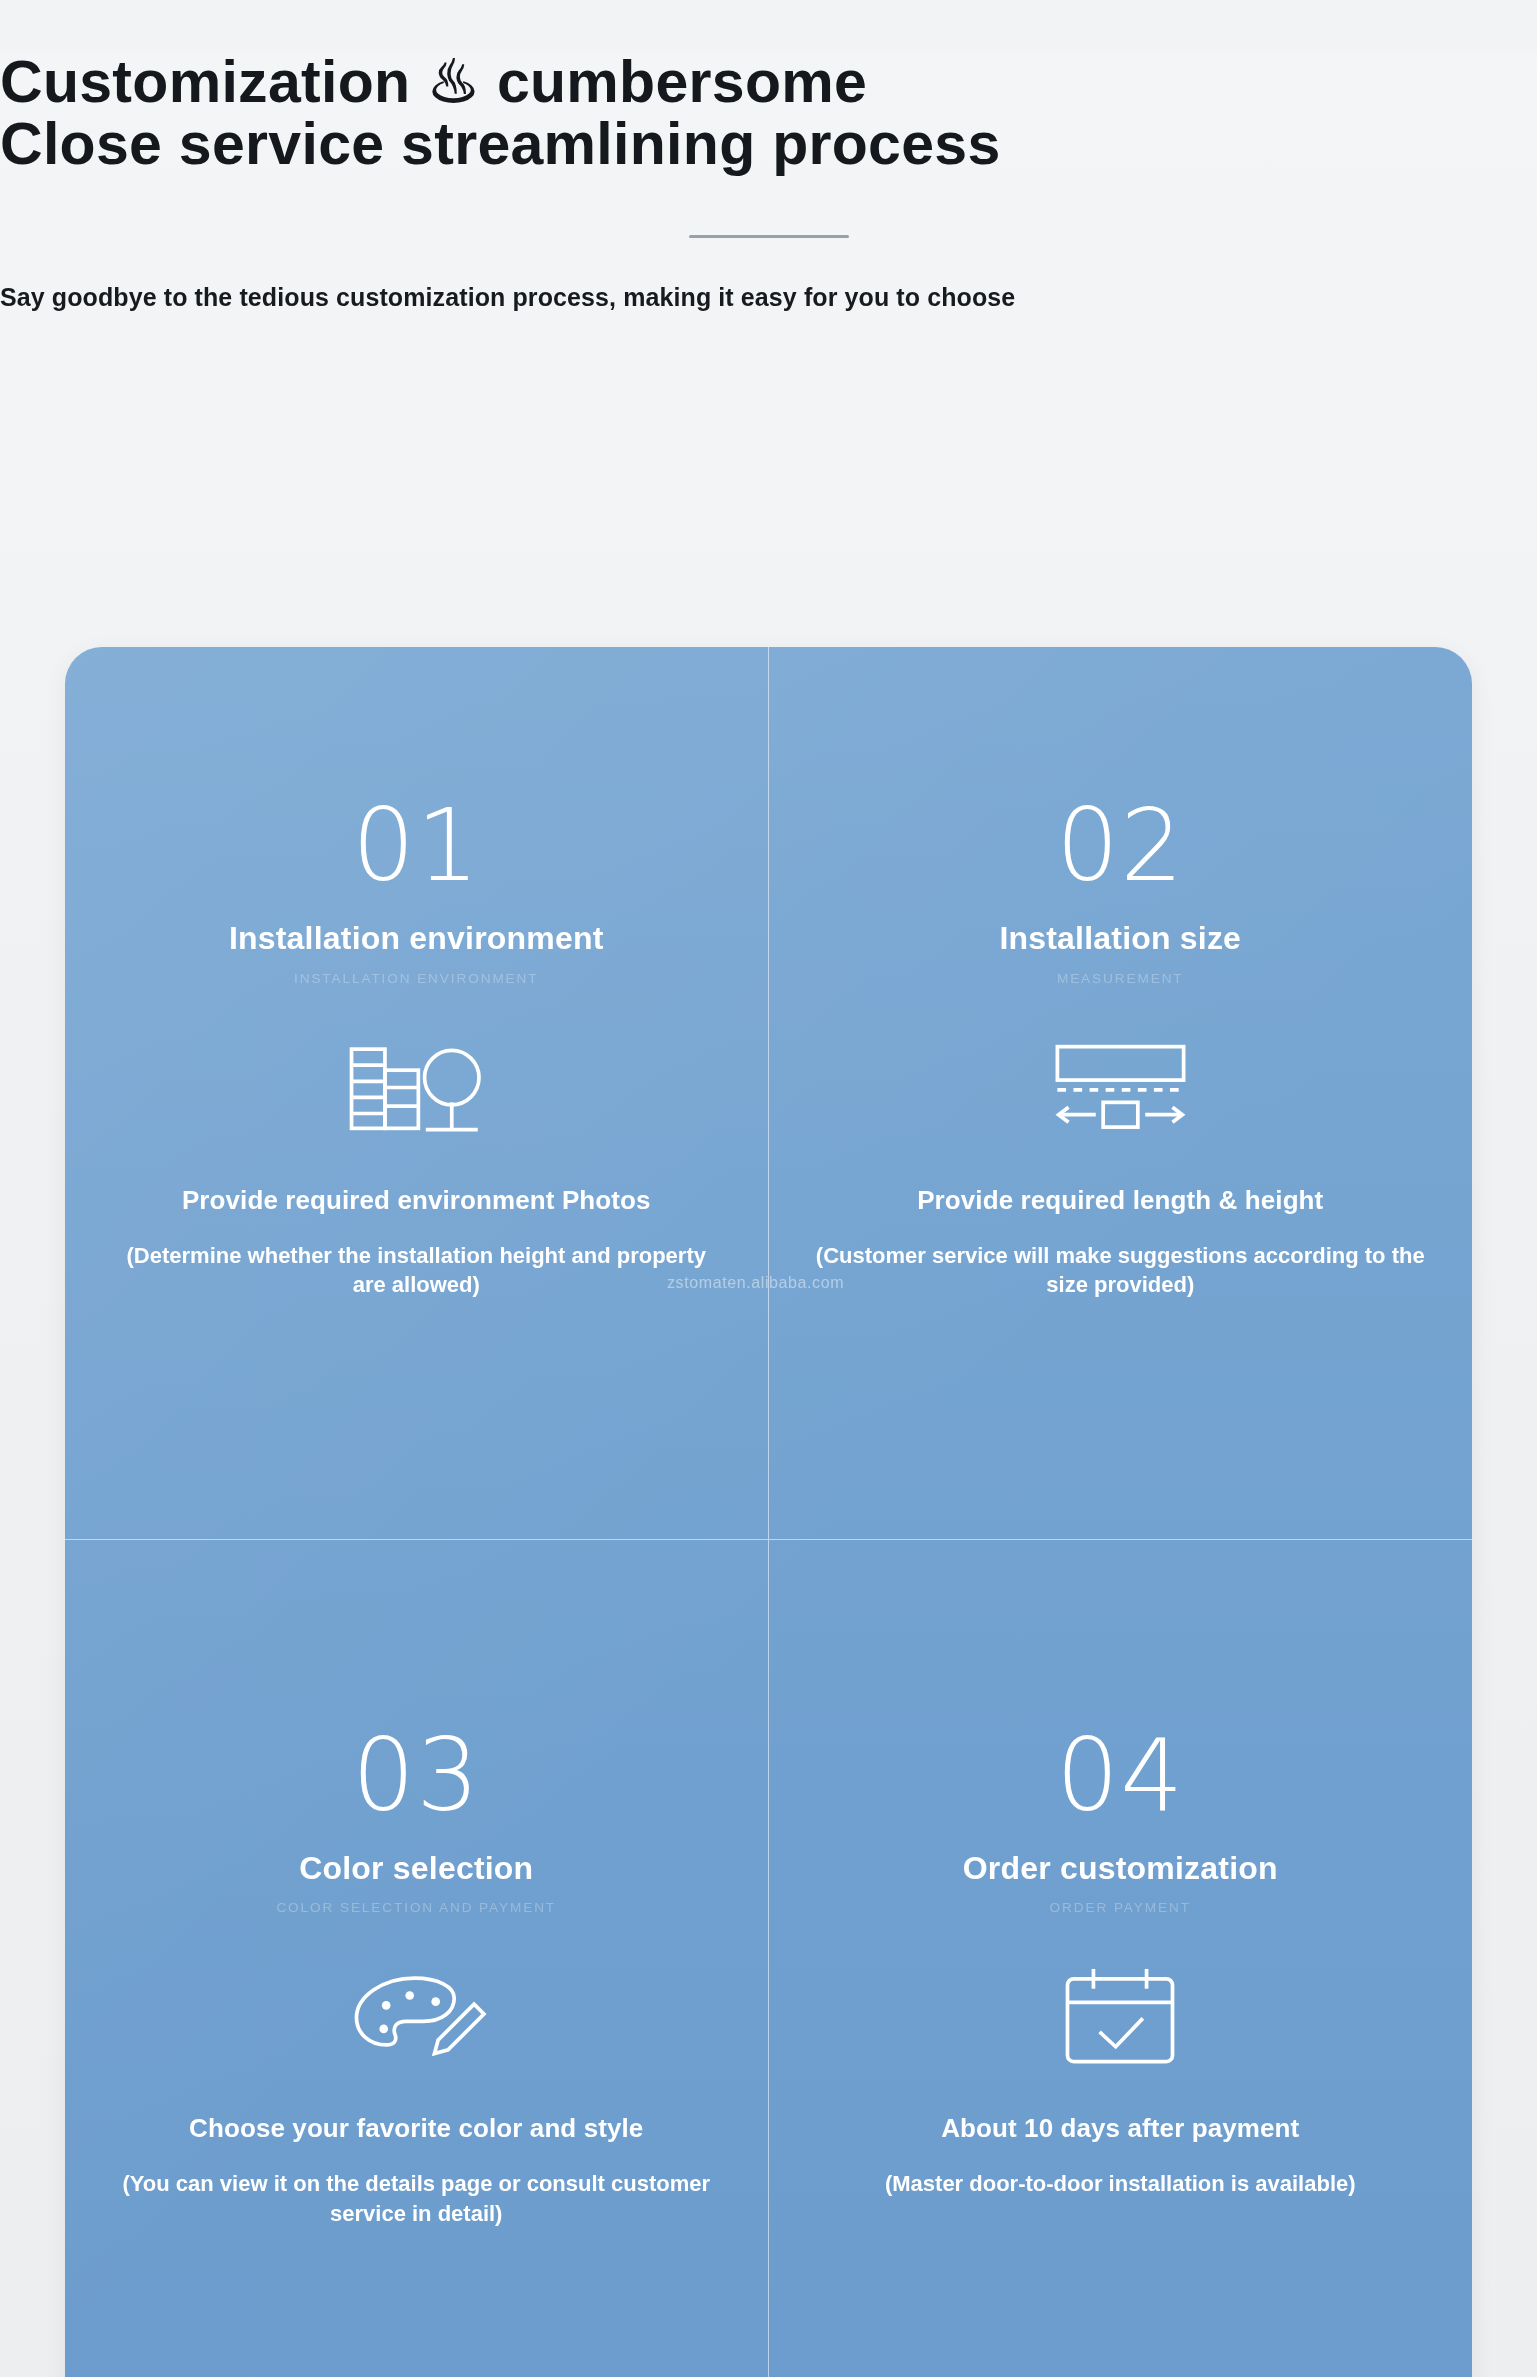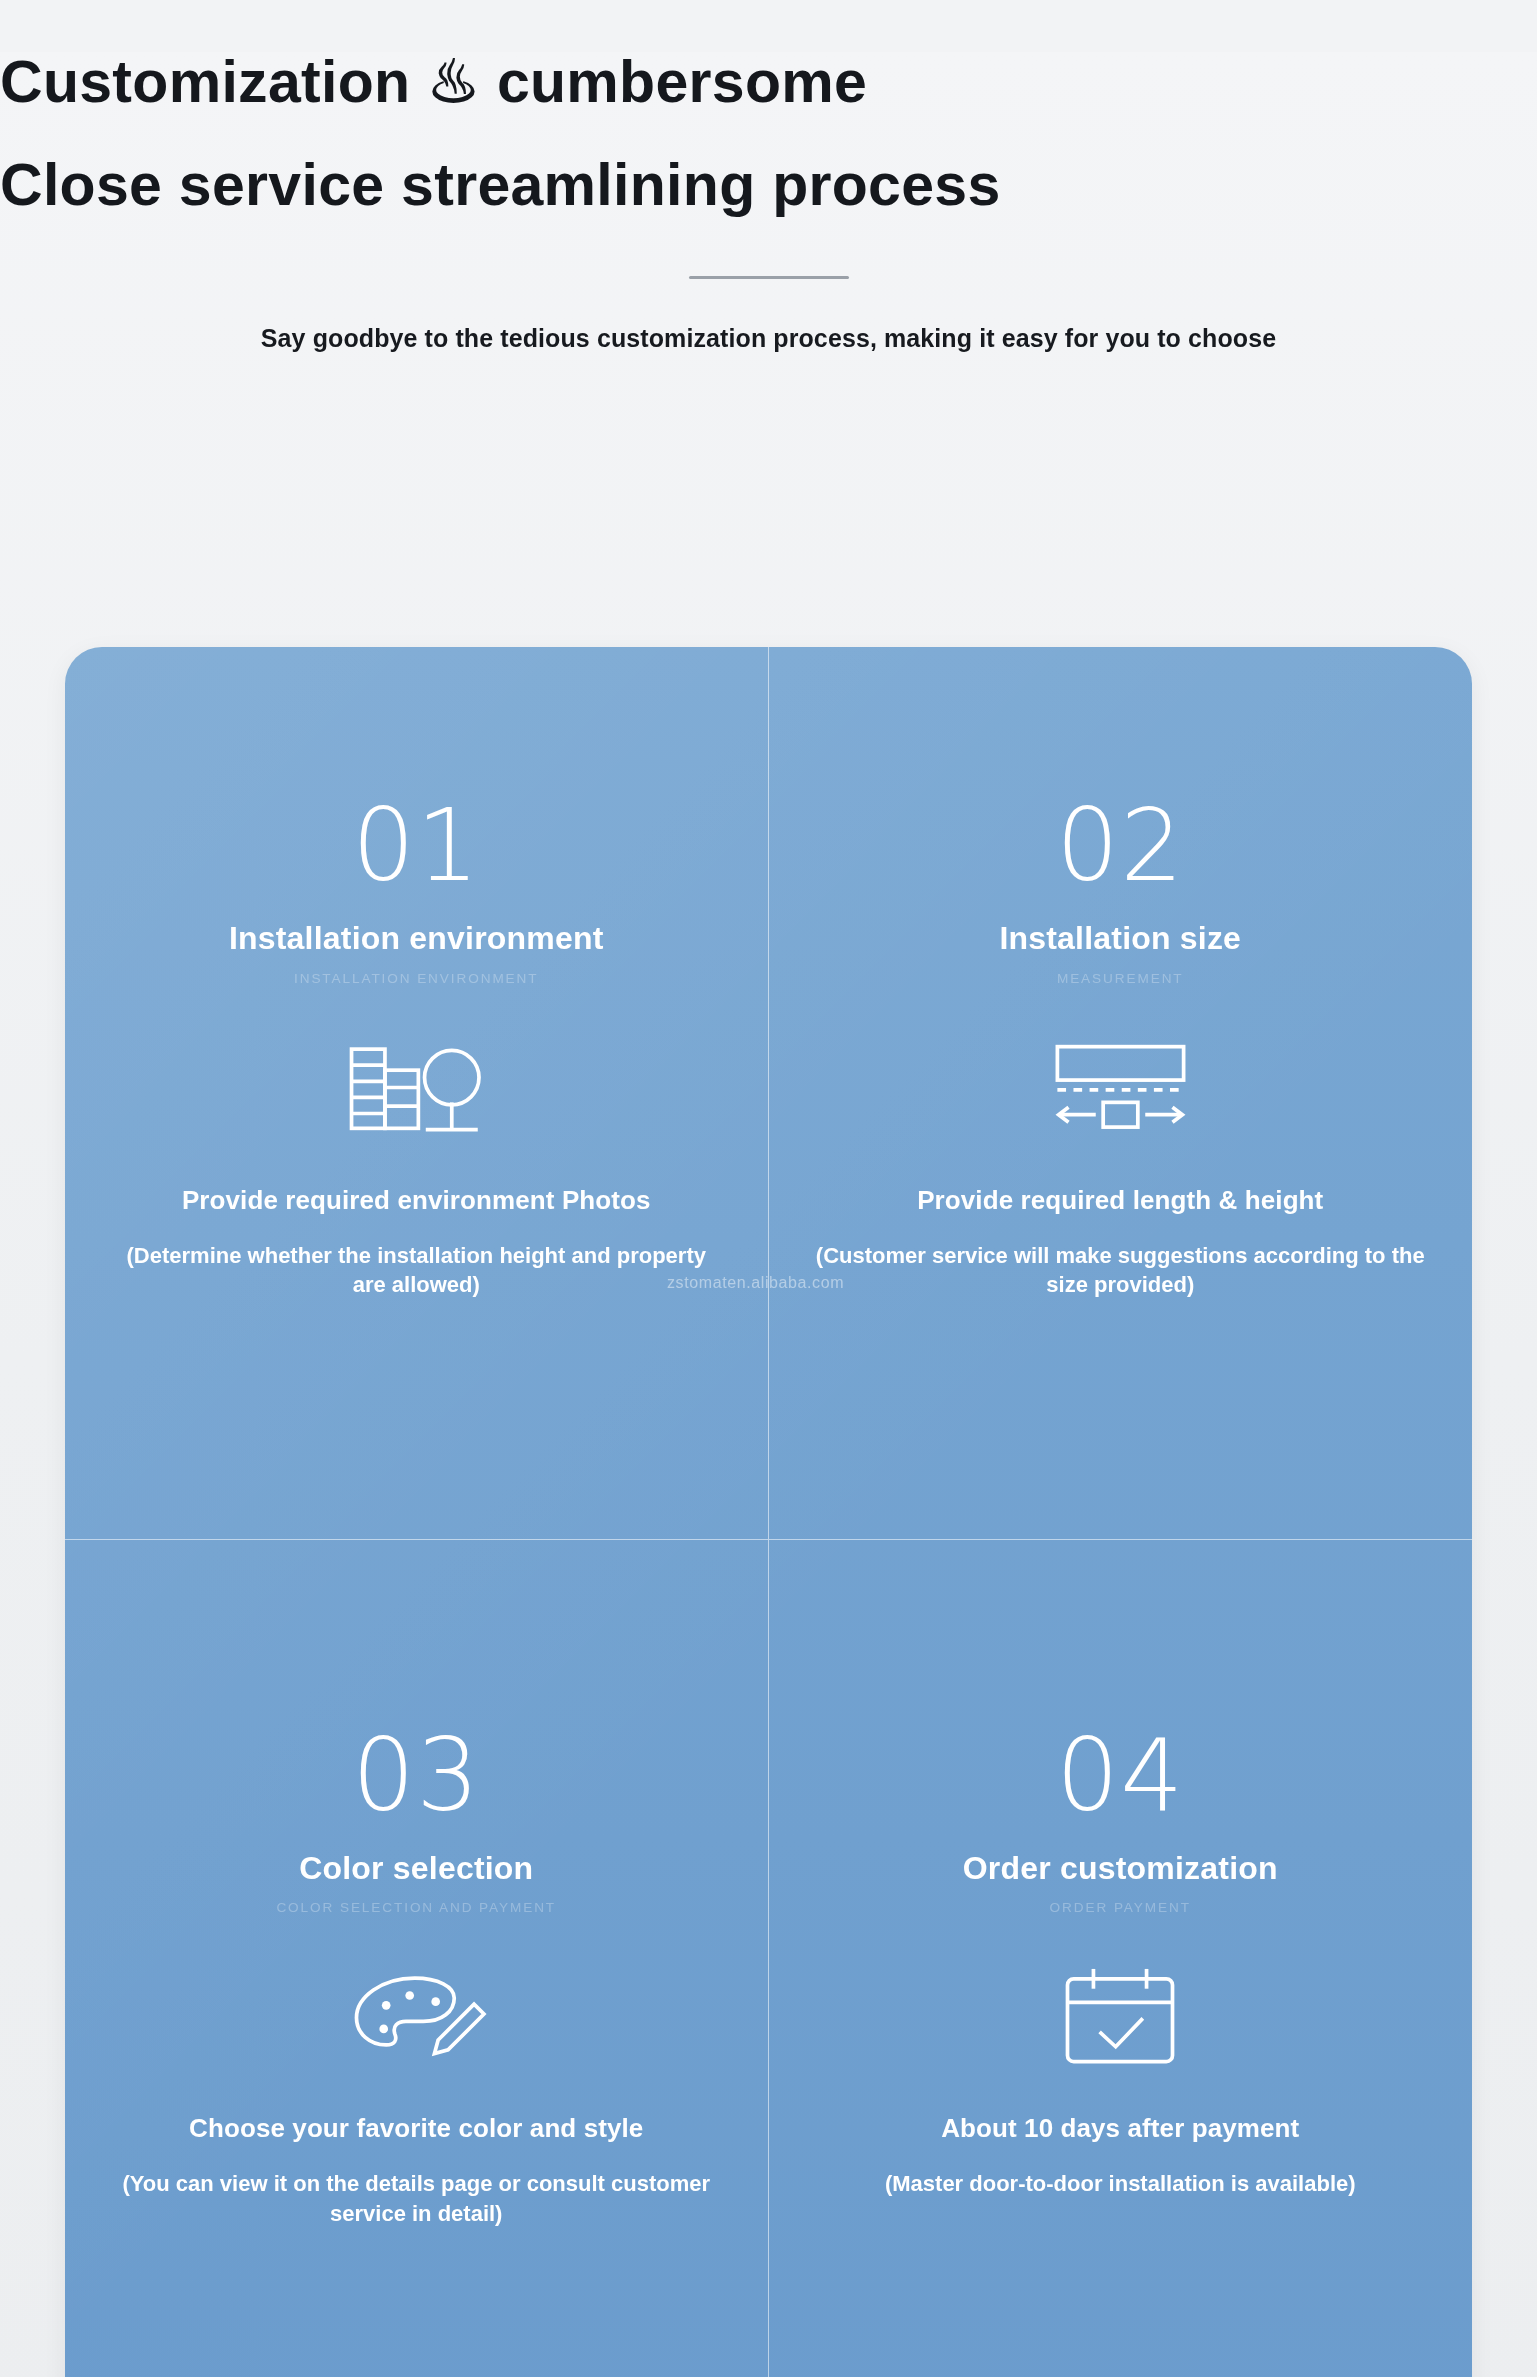--- a/index.html
+++ b/index.html
@@ -47,32 +47,30 @@
     color: #15181d;
     letter-spacing: 0.3px;
   }
   .title1 {
     font-size: 59px;
     margin-top: 52px;
     line-height: 1.05;
   }
   .title2 {
     font-size: 59px;
-    margin-top: 41px;
     line-height: 1.05;
   }
   .divider {
     width: 160px;
     height: 3.1px;
     background: #9aa0a8;
     margin: 59px auto 0 auto;
     border-radius: 1.9px;
   }
   .subtitle {
-    text-align: center;
     font-size: 25px;
     font-weight: bold;
     color: #171a1f;
     margin-top: 45px;
     letter-spacing: 0.1px;
   }
 
   
   .grid {
     position: absolute;

